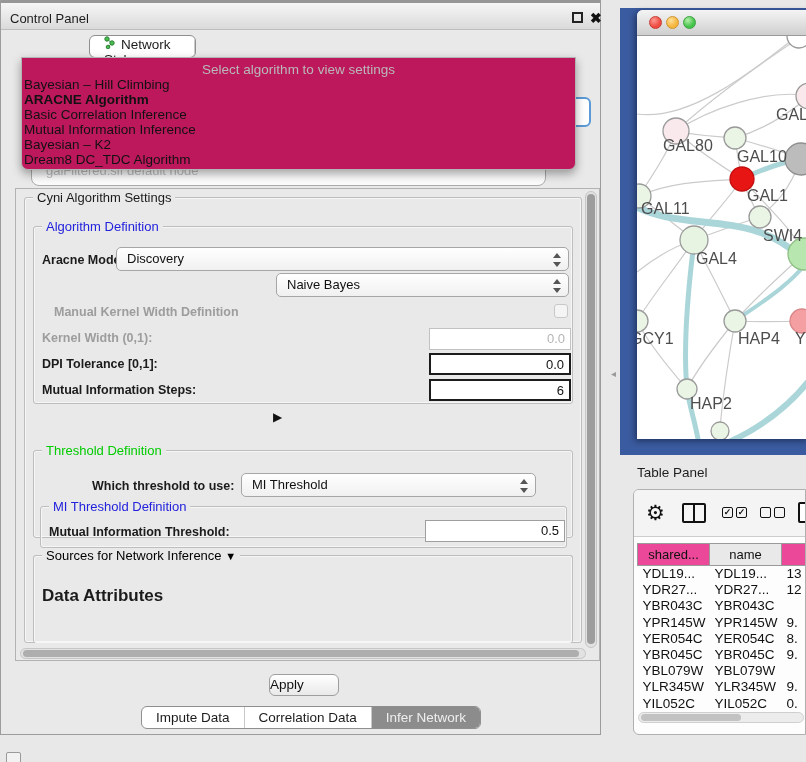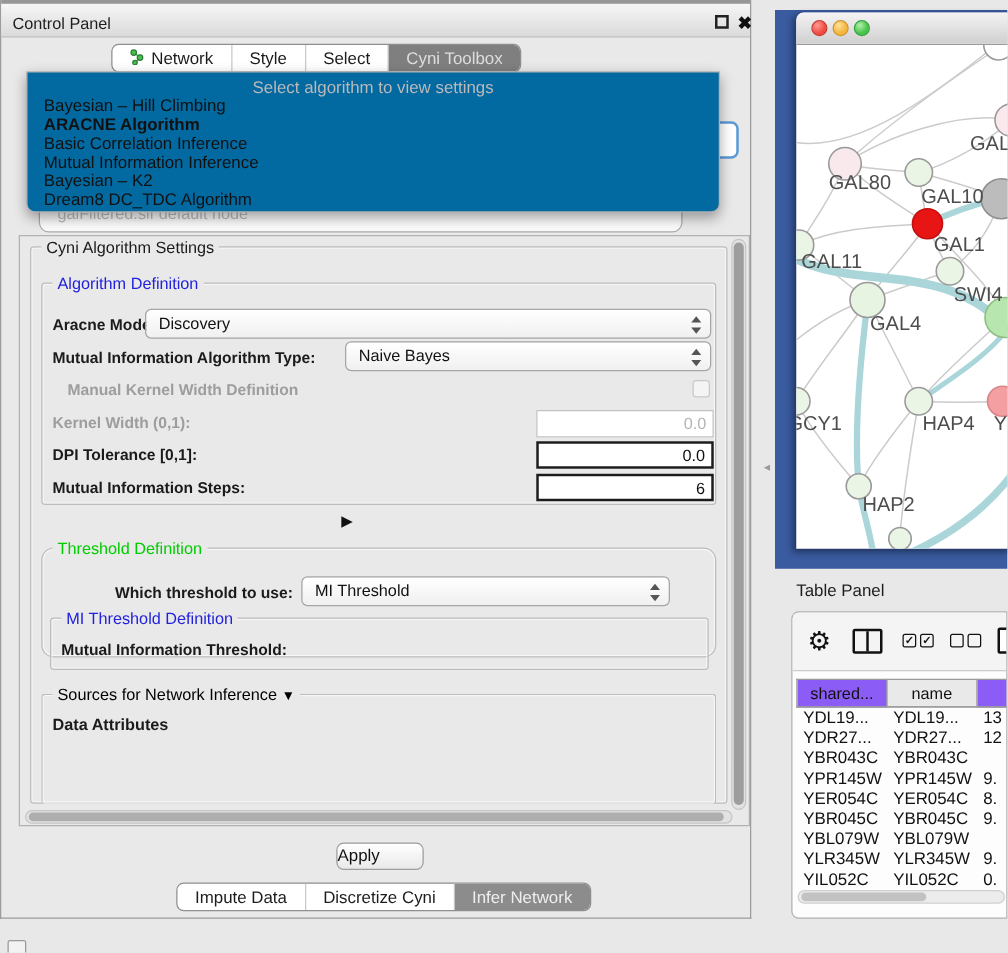--- a/index.html
+++ b/index.html
@@ -13,33 +13,33 @@
     background:#e9e9e9; border:1px solid #9c9c9c; border-top:none; }
   #cp-titlebar { left:0; top:0; width:599px; height:30px;
     background:linear-gradient(#f6f6f6,#dadada); border-bottom:1px solid #bdbdbd;
     border-top:3px solid #979797; }
   #cp-title { left:9px; top:8px; font-size:13px; color:#1d1d1d; }
   #cp-float { left:571px; top:9px; width:11px; height:11px; border:2px solid #222; }
   #cp-close { left:589px; top:7px; font-size:14px; font-weight:bold; color:#111; }
 
   
   #top-tabs { left:88px; top:35px; height:23px; display:flex;
-    background:#fff; border:1px solid #8f8f8f; border-radius:6px; overflow:hidden; }
+    background:#fff; border:1px solid #8f8f8f; border-radius:6px; overflow:hidden;flex-direction:column; }
   .tab { display:flex; align-items:center; gap:5px; padding:0 14px; font-size:13.5px;
     color:#1c1c1c; border-right:1px solid #c9c9c9; white-space:nowrap; }
   .tab:last-child { border-right:none; }
   .tab.selected { background:#7f7f7f; color:#dedede; border-right:none; }
 
   
-  #algo-popup { left:20px; top:57px; width:555px; height:113px; background:#0369a1;
+  #algo-popup { left:20px; top:57px; width:555px; height:113px; background:#be185d;
     border:1px solid #b3b3b3; border-radius:0 0 7px 7px;
     box-shadow:0 4px 10px rgba(0,0,0,0.35); z-index:50; }
   #algo-placeholder { width:100%; text-align:center; margin-top:4px;
     font-size:13.5px; color:#b9b9b9; }
-  .algo-item { font-size:13.5px; color:#111; padding:0 0 0 13px; line-height:15px; }
+  .algo-item { font-size:13.5px; color:#111; padding:0 0 0 2px; line-height:15px; }
   .algo-item.selected { font-weight:bold; }
 
   
   #hidden-combo { left:30px; top:156px; width:515px; height:30px; background:#fbfbfb;
     border:1px solid #ababab; border-radius:8px; z-index:5;
     font-size:13px; color:#bdbdbd; line-height:28px; padding-left:14px; }
   #hidden-focus-ring { left:566px; top:97px; width:24px; height:30px; background:#fff;
     border:2px solid #5b9ad5; border-radius:6px; z-index:5; }
 
   
@@ -120,21 +120,21 @@
   .cb-pair { display:flex; gap:3px; }
   .mini-cb { width:11px; height:11px; border:1.5px solid #111; border-radius:2px;
     font-size:9px; line-height:9px; text-align:center; color:#111; font-weight:bold; }
   #checked-pair { left:88px; top:17px; }
   #unchecked-pair { left:126px; top:17px; }
   #doc-ic { left:164px; top:12px; width:16px; height:21px; border:2px solid #111;
     border-radius:2px 6px 2px 2px; background:#fff; }
   #grid { left:3px; top:53px; width:170px; }
   table { border-collapse:collapse; font-size:13px; color:#111; }
   th { font-weight:normal; border:1px solid #9a9a9a; height:22px; padding:0 4px; }
-  th.blue { background:#8b5cf6; }
+  th.blue { background:#ec4899; }
   th.gray { background:#e9e9e9; }
   td { padding:0 2px 0 5px; height:16.2px; white-space:nowrap; font-size:13.5px; }
   #tbl-hscroll { left:4px; top:222px; width:166px; height:11px; background:#ececec;
     border:1px solid #cfcfcf; border-radius:6px; }
   #tbl-hthumb { position:absolute; left:2px; top:1px; width:100px; height:7px;
     background:#c2c2c2; border-radius:4px; }
 
   svg text { font-family:"Liberation Sans", sans-serif; }
 </style>
 </head>
@@ -199,75 +199,75 @@
 
         <div class="groupbox" style="left:8px; top:28px; width:540px; height:178px;">
           <span class="legend" style="color:#2222dd;">Algorithm Definition</span>
 
           <span class="lbl" style="left:8px; top:26px;">Aracne Mode:</span>
           <div class="combo" style="left:82px; top:20px; width:453px;">
             <span>Discovery</span>
             <span class="arrows"></span>
           </div>
 
-          <span class="lbl" style="left:8px; top:52px;">Mutual Information Algorithm Type:</span>
           <div class="combo" style="left:242px; top:46px; width:293px;">
             <span>Naive Bayes</span>
             <span class="arrows"></span>
           </div>
 
           <span class="lbl disabled" style="left:20px; top:78px;">Manual Kernel Width Definition</span>
           <span class="checkbox" style="left:520px; top:77px;"></span>
 
           <span class="lbl disabled" style="left:8px; top:104px;">Kernel Width (0,1):</span>
           <div class="field disabled" style="left:395px; top:101px; width:142px;">0.0</div>
 
           <span class="lbl" style="left:8px; top:130px;">DPI Tolerance [0,1]:</span>
           <div class="field dark" style="left:395px; top:126px; width:142px;">0.0</div>
 
           <span class="lbl" style="left:8px; top:156px;">Mutual Information Steps:</span>
           <div class="field dark" style="left:395px; top:152px; width:142px;">6</div>
         </div>
 
         <span style="position:absolute; left:248px; top:212px; font-size:12px; color:#111;">▶</span>
 
-        <div class="groupbox" style="left:8px; top:240px; width:540px; height:88px;border-radius:10px;">
+        <div class="groupbox" style="left:8px; top:252px; width:540px; height:88px;">
           <span class="legend" style="color:#00cc00;">Threshold Definition</span>
 
           <span class="lbl" style="left:58px; top:28px;">Which threshold to use:</span>
           <div class="combo" style="left:207px; top:22px; width:295px;">
             <span>MI Threshold</span>
             <span class="arrows"></span>
           </div>
 
           <div class="groupbox" style="left:6px; top:55px; width:527px; height:42px;">
             <span class="legend" style="color:#2222dd;">MI Threshold Definition</span>
             <span class="lbl" style="left:8px; top:18px;">Mutual Information Threshold:</span>
+            <div class="field" style="left:384px; top:13px; width:140px;">0.5</div>
           </div>
         </div>
 
         <div class="groupbox" style="left:8px; top:357px; width:540px; height:88px; border-bottom:none;">
           <span class="legend">
             <span>Sources for Network Inference</span>
             <span style="font-size:11px;">▼</span>
           </span>
-          <span class="lbl" style="left:8px; top:16px; font-size:13px;">Data Attributes</span>
+          <span class="lbl" style="left:8px; top:30px; font-size:17px;">Data Attributes</span>
         </div>
       </div>
 
     </div>
 
     <div id="apply-btn" class="abs">Apply</div>
 
     <div id="bottom-tabs" class="abs">
         <div class="tab">
           <span>Impute Data</span>
         </div>
         <div class="tab">
-          <span>Discretize Cyni</span>
+          <span>Correlation Data</span>
         </div>
         <div class="tab dark-selected">
           <span>Infer Network</span>
         </div>
       </div>
   </div>
 
   <div id="mini-icon" class="abs"></div>
   <div id="divider-arrow" class="abs">◂</div>
 

